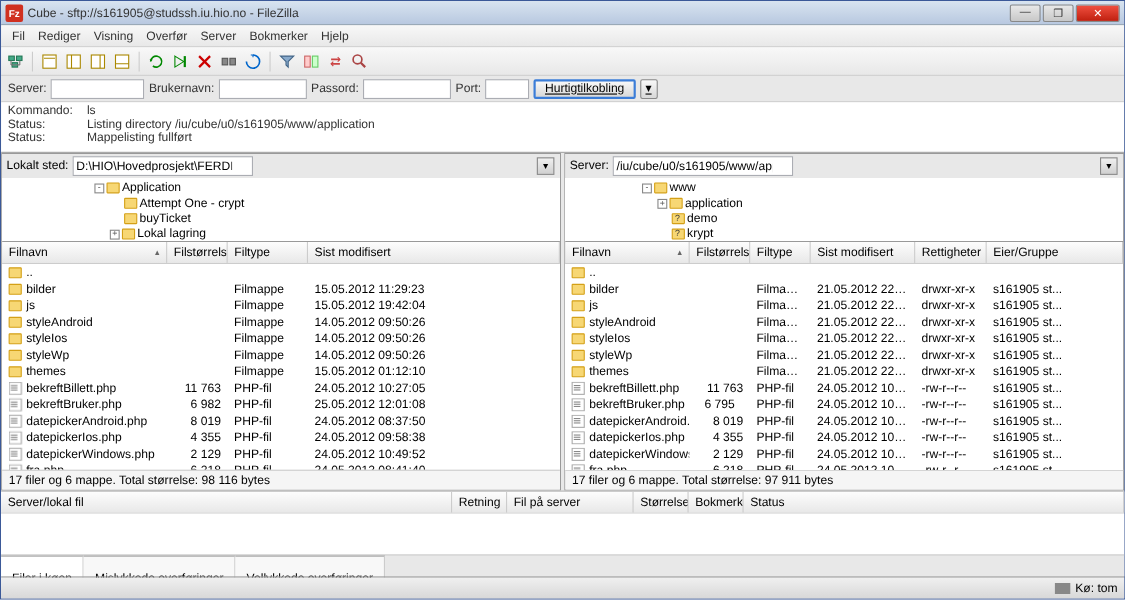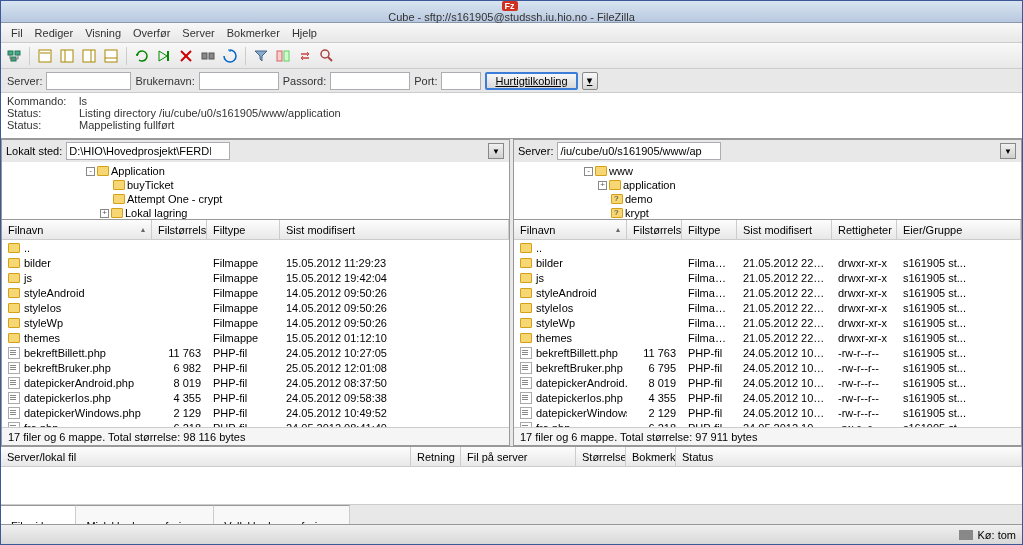--- a/index.html
+++ b/index.html
@@ -1,17 +1,17 @@
 <!DOCTYPE html>
 <html><head>
 <meta charset="utf-8">
 <style>
 * { box-sizing: border-box; margin: 0; padding: 0; font-family: Tahoma, Arial, sans-serif; font-size: 11px; }
 body { width: 1023px; height: 545px; background: #f0f0f0; display: flex; flex-direction: column; border: 1px solid #3b5998; }
-.titlebar { height: 22px; background: linear-gradient(to bottom, #d8e4f0, #b8c8e0); display: flex; align-items: center; padding: 0 4px; border-bottom: 1px solid #8899aa; flex-direction: column; }
+.titlebar { height: 22px; background: linear-gradient(to bottom, #d8e4f0, #b8c8e0); display: flex; align-items: center; padding: 0 4px; border-bottom: 1px solid #8899aa; }
 .titlebar .icon { width: 16px; height: 16px; background: #d03020; color: #fff; display: flex; align-items: center; justify-content: center; font-size: 9px; font-weight: bold; border-radius: 2px; margin-right: 4px; }
 .titlebar .title { flex: 1; color: #333; }
 .winbtns { display: flex; gap: 2px; }
 .winbtn { width: 28px; height: 16px; background: linear-gradient(to bottom, #e8e8e8, #c8c8c8); border: 1px solid #888; border-radius: 2px; display: flex; align-items: center; justify-content: center; font-size: 10px; color: #333; }
 .winbtn.close { background: linear-gradient(to bottom, #f05040, #c02010); color: #fff; width: 40px; }
 .menubar { height: 20px; background: linear-gradient(to bottom, #f8f8f8, #e8e8e8); display: flex; align-items: center; border-bottom: 1px solid #ccc; padding: 0 4px; }
 .menuitem { padding: 2px 6px; color: #333; }
 .toolbar { height: 26px; background: linear-gradient(to bottom, #f8f8f8, #e8e8e8); display: flex; align-items: center; padding: 0 4px; border-bottom: 1px solid #ccc; gap: 4px; }
 .tbtn { width: 18px; height: 18px; display: flex; align-items: center; justify-content: center; }
 .tbtn svg { width: 16px; height: 16px; }
@@ -235,33 +235,33 @@
         <div class="treerow">
           <span class="treeline"></span>
           <span class="treeline"></span>
           <span class="treeline"></span>
           <span class="treeline"></span>
           <span class="treeline"></span>
           <span class="treeline"></span>
           <span class="treeline"></span>
           <span style="width:11px;display:inline-block"></span>
           <span class="folder"></span> 
-          <span>buyTicket</span>
+          <span>Attempt One - crypt</span>
         </div>
         <div class="treerow">
           <span class="treeline"></span>
           <span class="treeline"></span>
           <span class="treeline"></span>
           <span class="treeline"></span>
           <span class="treeline"></span>
           <span class="treeline"></span>
           <span class="treeline"></span>
           <span style="width:11px;display:inline-block"></span>
           <span class="folder"></span> 
-          <span>Attempt One - crypt</span>
+          <span>buyTicket</span>
         </div>
         <div class="treerow">
           <span class="treeline"></span>
           <span class="treeline"></span>
           <span class="treeline"></span>
           <span class="treeline"></span>
           <span class="treeline"></span>
           <span class="treeline"></span>
           <span class="treeline"></span>
           <span class="expander">+</span>
@@ -559,21 +559,21 @@
             <div class="lc" style="width:55px">PHP-fil</div>
             <div class="lc" style="width:95px">24.05.2012 10:4...</div>
             <div class="lc" style="width:65px">-rw-r--r--</div>
             <div class="lc" style="flex:1">s161905 st...</div>
           </div>
           <div class="listrow">
             <div class="lc name" style="width:113px">
               <span class="fileicon php"></span>
               <span>bekreftBruker.php</span>
             </div>
-            <div class="lc" style="width:55px;text-align:right">6 795</div>
+            <div class="lc" style="width:55px;text-align:center">6 795</div>
             <div class="lc" style="width:55px">PHP-fil</div>
             <div class="lc" style="width:95px">24.05.2012 10:4...</div>
             <div class="lc" style="width:65px">-rw-r--r--</div>
             <div class="lc" style="flex:1">s161905 st...</div>
           </div>
           <div class="listrow">
             <div class="lc name" style="width:113px">
               <span class="fileicon php"></span>
               <span>datepickerAndroid.p...</span>
             </div>

